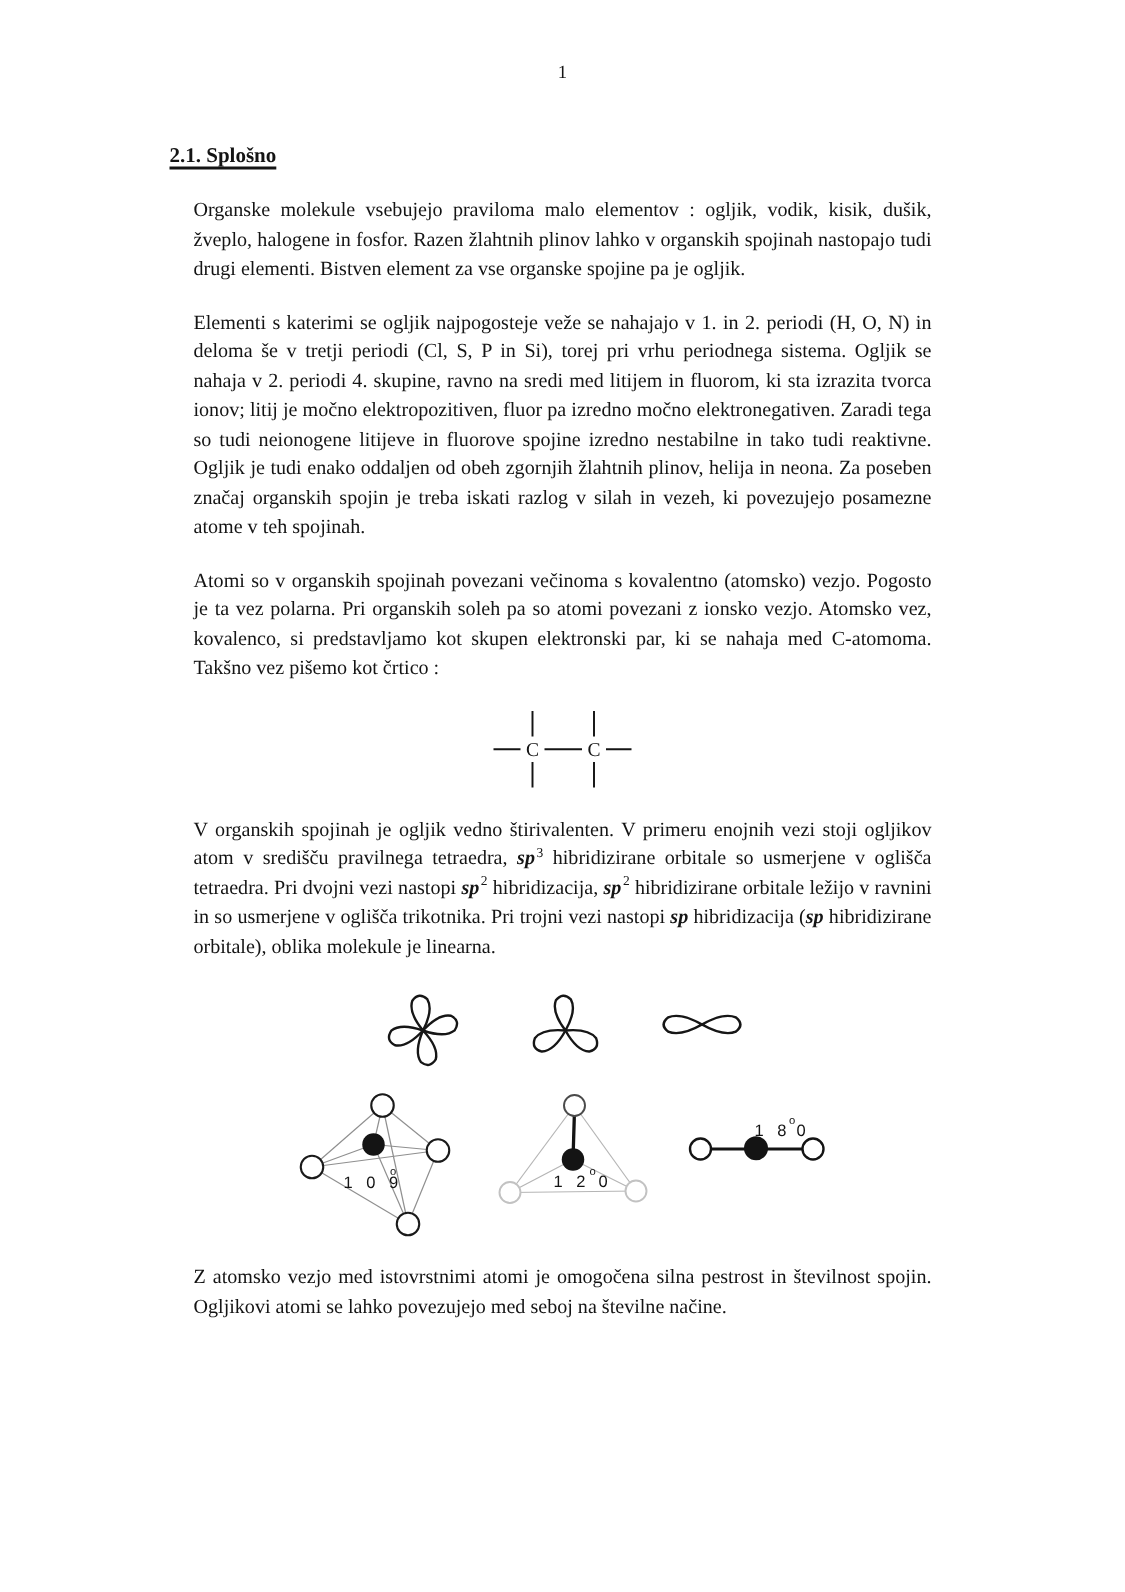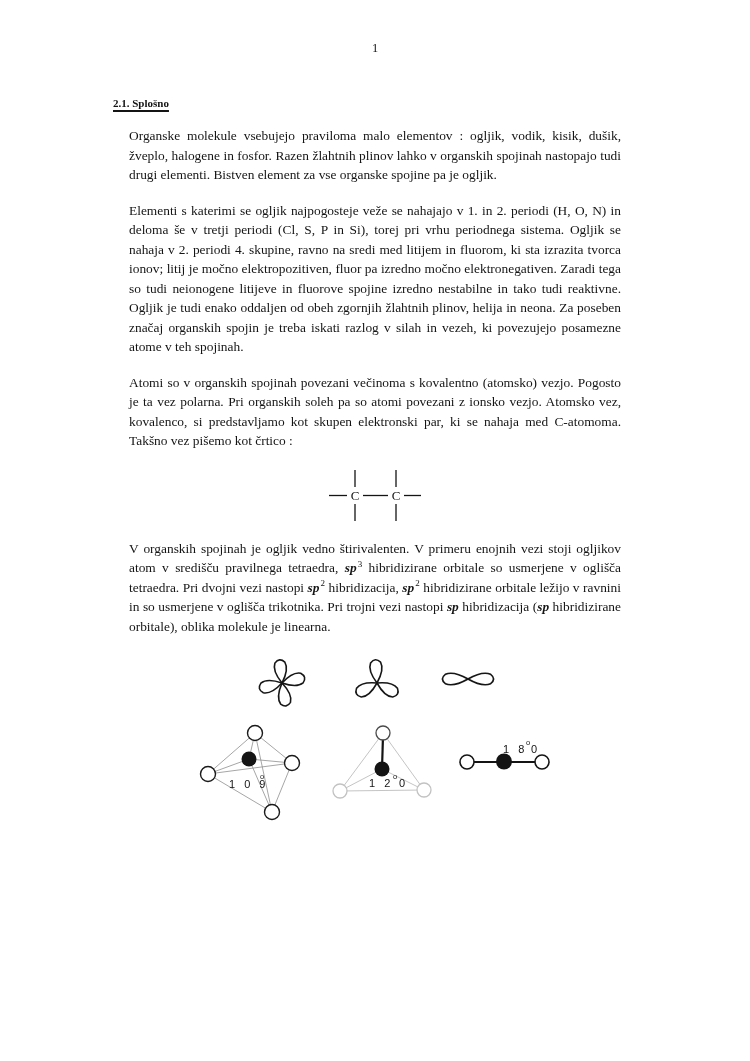--- a/index.html
+++ b/index.html
@@ -1,21 +1,21 @@
 <!DOCTYPE html>
 <html><head>
 <meta charset="utf-8">
 <style>
   html,body{margin:0;padding:0;background:#e9e9e9;}
   .page{position:relative;width:750px;height:1061px;background:#ffffff;margin:0 auto;
         font-family:"Liberation Serif", serif;color:#141414;overflow:hidden;}
   .content{position:absolute;left:113px;top:0;width:524px;}
   .pagenum{margin-top:41px;text-align:center;font-size:12.5px;}
   .title{margin:33px 0 0 0;font-size:18.5px;font-weight:bold;letter-spacing:.3px;}
-  .section{margin:41px 0 0 0;font-size:11px;font-weight:bold;
+  .section{margin:41px 0 0 0;font-size:14px;font-weight:bold;
            text-decoration:underline;text-decoration-thickness:1.5px;text-underline-offset:3px;}
   p.body{font-size:13.4px;line-height:19.5px;text-align:justify;margin:16px;}
   p.first{margin-top:17px;}
   p.after-fig{margin-top:15px;}
   sup{font-size:9px;line-height:0;margin-left:1px;}
   i{font-style:italic;font-weight:bold;}
   .bond-svg{display:block;margin:5px auto 3px auto;}
   .orbitals-svg{display:block;margin:13px 0 0 0;}
   .shapes-svg{display:block;margin:12px 0 0 0;}
   .caption{text-align:left;margin-top:4px;}
@@ -126,15 +126,16 @@
         <circle cx="354" cy="42" r="7" fill="#fff" stroke="#141414" stroke-width="1.6"></circle>
         <circle cx="429" cy="42" r="7" fill="#fff" stroke="#141414" stroke-width="1.6"></circle>
         <circle cx="391" cy="41.5" r="8" fill="#141414"></circle>
         <text class="fig-label" x="390" y="33">1 8</text>
         <text class="fig-degree" x="413" y="25">o</text>
         <text class="fig-label" x="418" y="33">0</text>
       </g>
     </svg>
 
 
+    <p class="body after-fig">Z atomsko vezjo med istovrstnimi atomi je omogočena silna pestrost in številnost spojin. Ogljikovi atomi se lahko povezujejo med seboj na številne načine.</p>
 
   </div>
 </div>
 
 </body></html>

